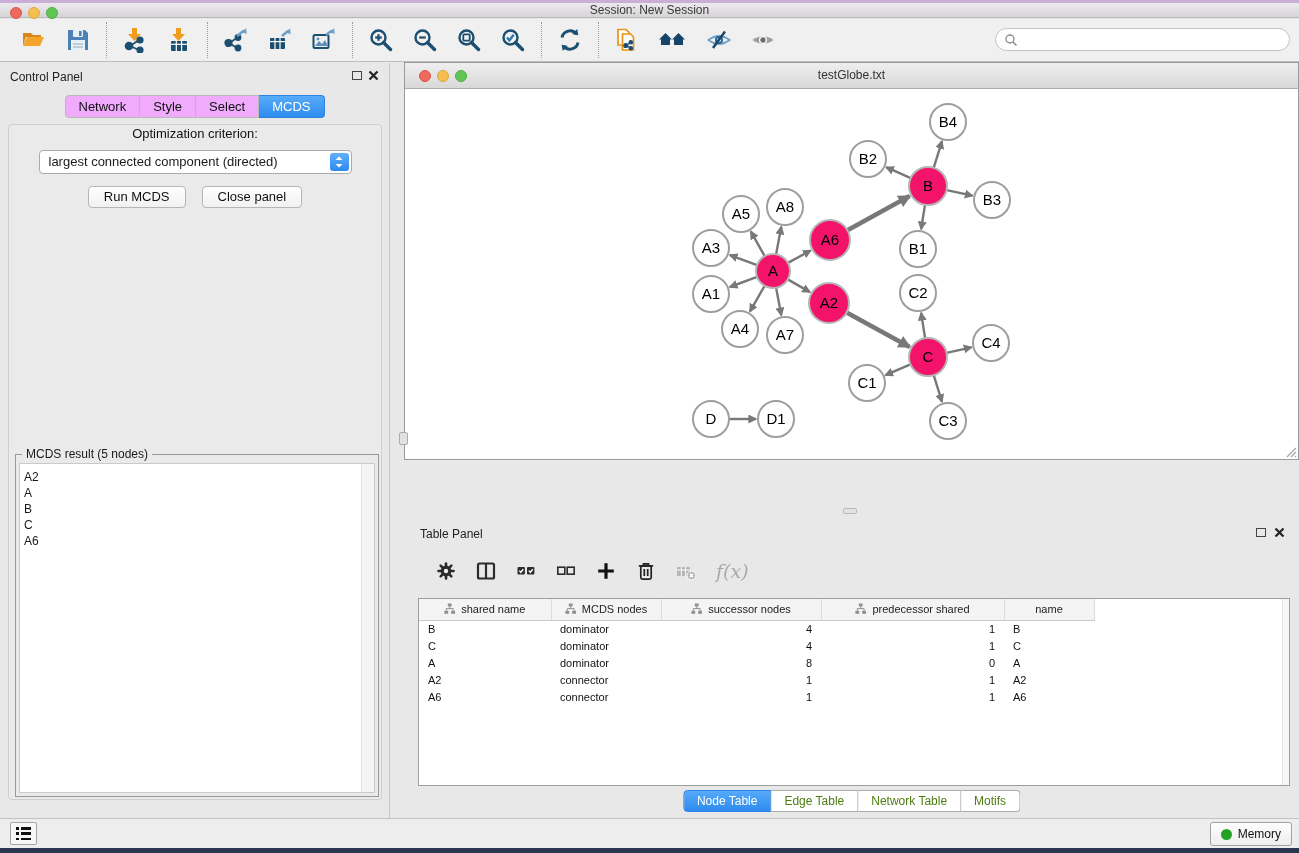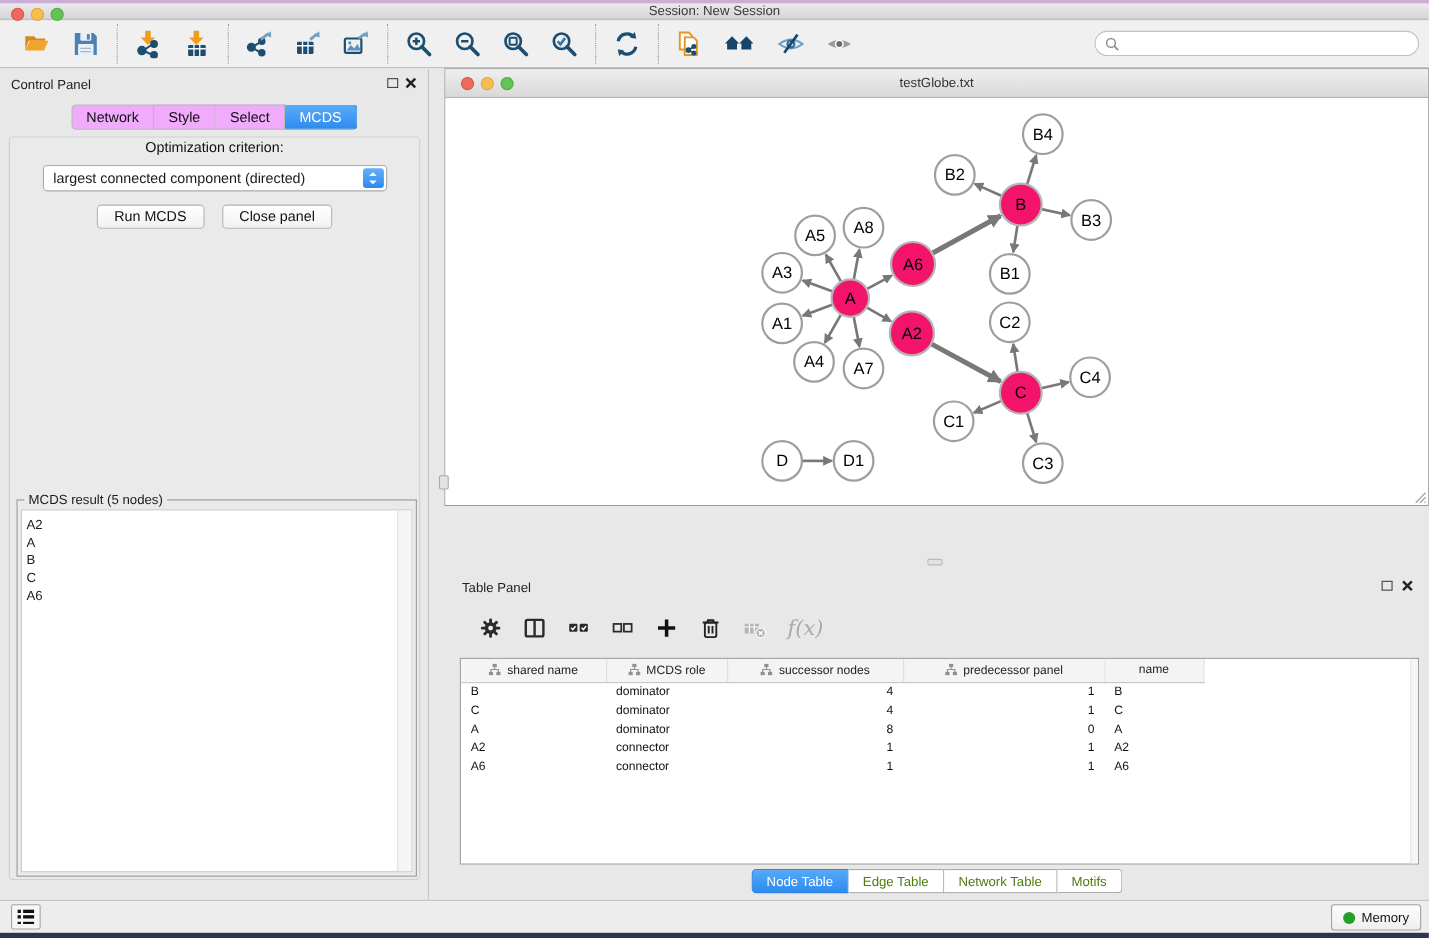--- a/index.html
+++ b/index.html
@@ -552,37 +552,37 @@
                 </g>
                 <path d="M5.7 3.5 V5.6 M2.3 7.8 V5.6 H9.1 V7.8" stroke="#909090" stroke-width="1" fill="none"></path>
               </svg><span>shared name</span></th>
             <th><svg width="12" height="12" viewBox="0 0 12 12">
                 <g fill="#909090">
                   <rect x="3.8" y="0.5" width="3.8" height="3"></rect>
                   <rect x="0.4" y="7.8" width="3.8" height="3"></rect>
                   <rect x="7.2" y="7.8" width="3.8" height="3"></rect>
                 </g>
                 <path d="M5.7 3.5 V5.6 M2.3 7.8 V5.6 H9.1 V7.8" stroke="#909090" stroke-width="1" fill="none"></path>
-              </svg><span>MCDS role</span></th>
+              </svg><span>MCDS nodes</span></th>
             <th><svg width="12" height="12" viewBox="0 0 12 12">
                 <g fill="#909090">
                   <rect x="3.8" y="0.5" width="3.8" height="3"></rect>
                   <rect x="0.4" y="7.8" width="3.8" height="3"></rect>
                   <rect x="7.2" y="7.8" width="3.8" height="3"></rect>
                 </g>
                 <path d="M5.7 3.5 V5.6 M2.3 7.8 V5.6 H9.1 V7.8" stroke="#909090" stroke-width="1" fill="none"></path>
               </svg><span>successor nodes</span></th>
             <th><svg width="12" height="12" viewBox="0 0 12 12">
                 <g fill="#909090">
                   <rect x="3.8" y="0.5" width="3.8" height="3"></rect>
                   <rect x="0.4" y="7.8" width="3.8" height="3"></rect>
                   <rect x="7.2" y="7.8" width="3.8" height="3"></rect>
                 </g>
                 <path d="M5.7 3.5 V5.6 M2.3 7.8 V5.6 H9.1 V7.8" stroke="#909090" stroke-width="1" fill="none"></path>
-              </svg><span>predecessor panel</span></th>
+              </svg><span>predecessor shared</span></th>
             <th><span>name</span></th>
             <th class="filler"></th>
           </tr>
         </thead>
       <tbody>
           <tr>
             <td class="l">B</td>
             <td class="l">dominator</td>
             <td class="r">4</td>
             <td class="r">1</td>

